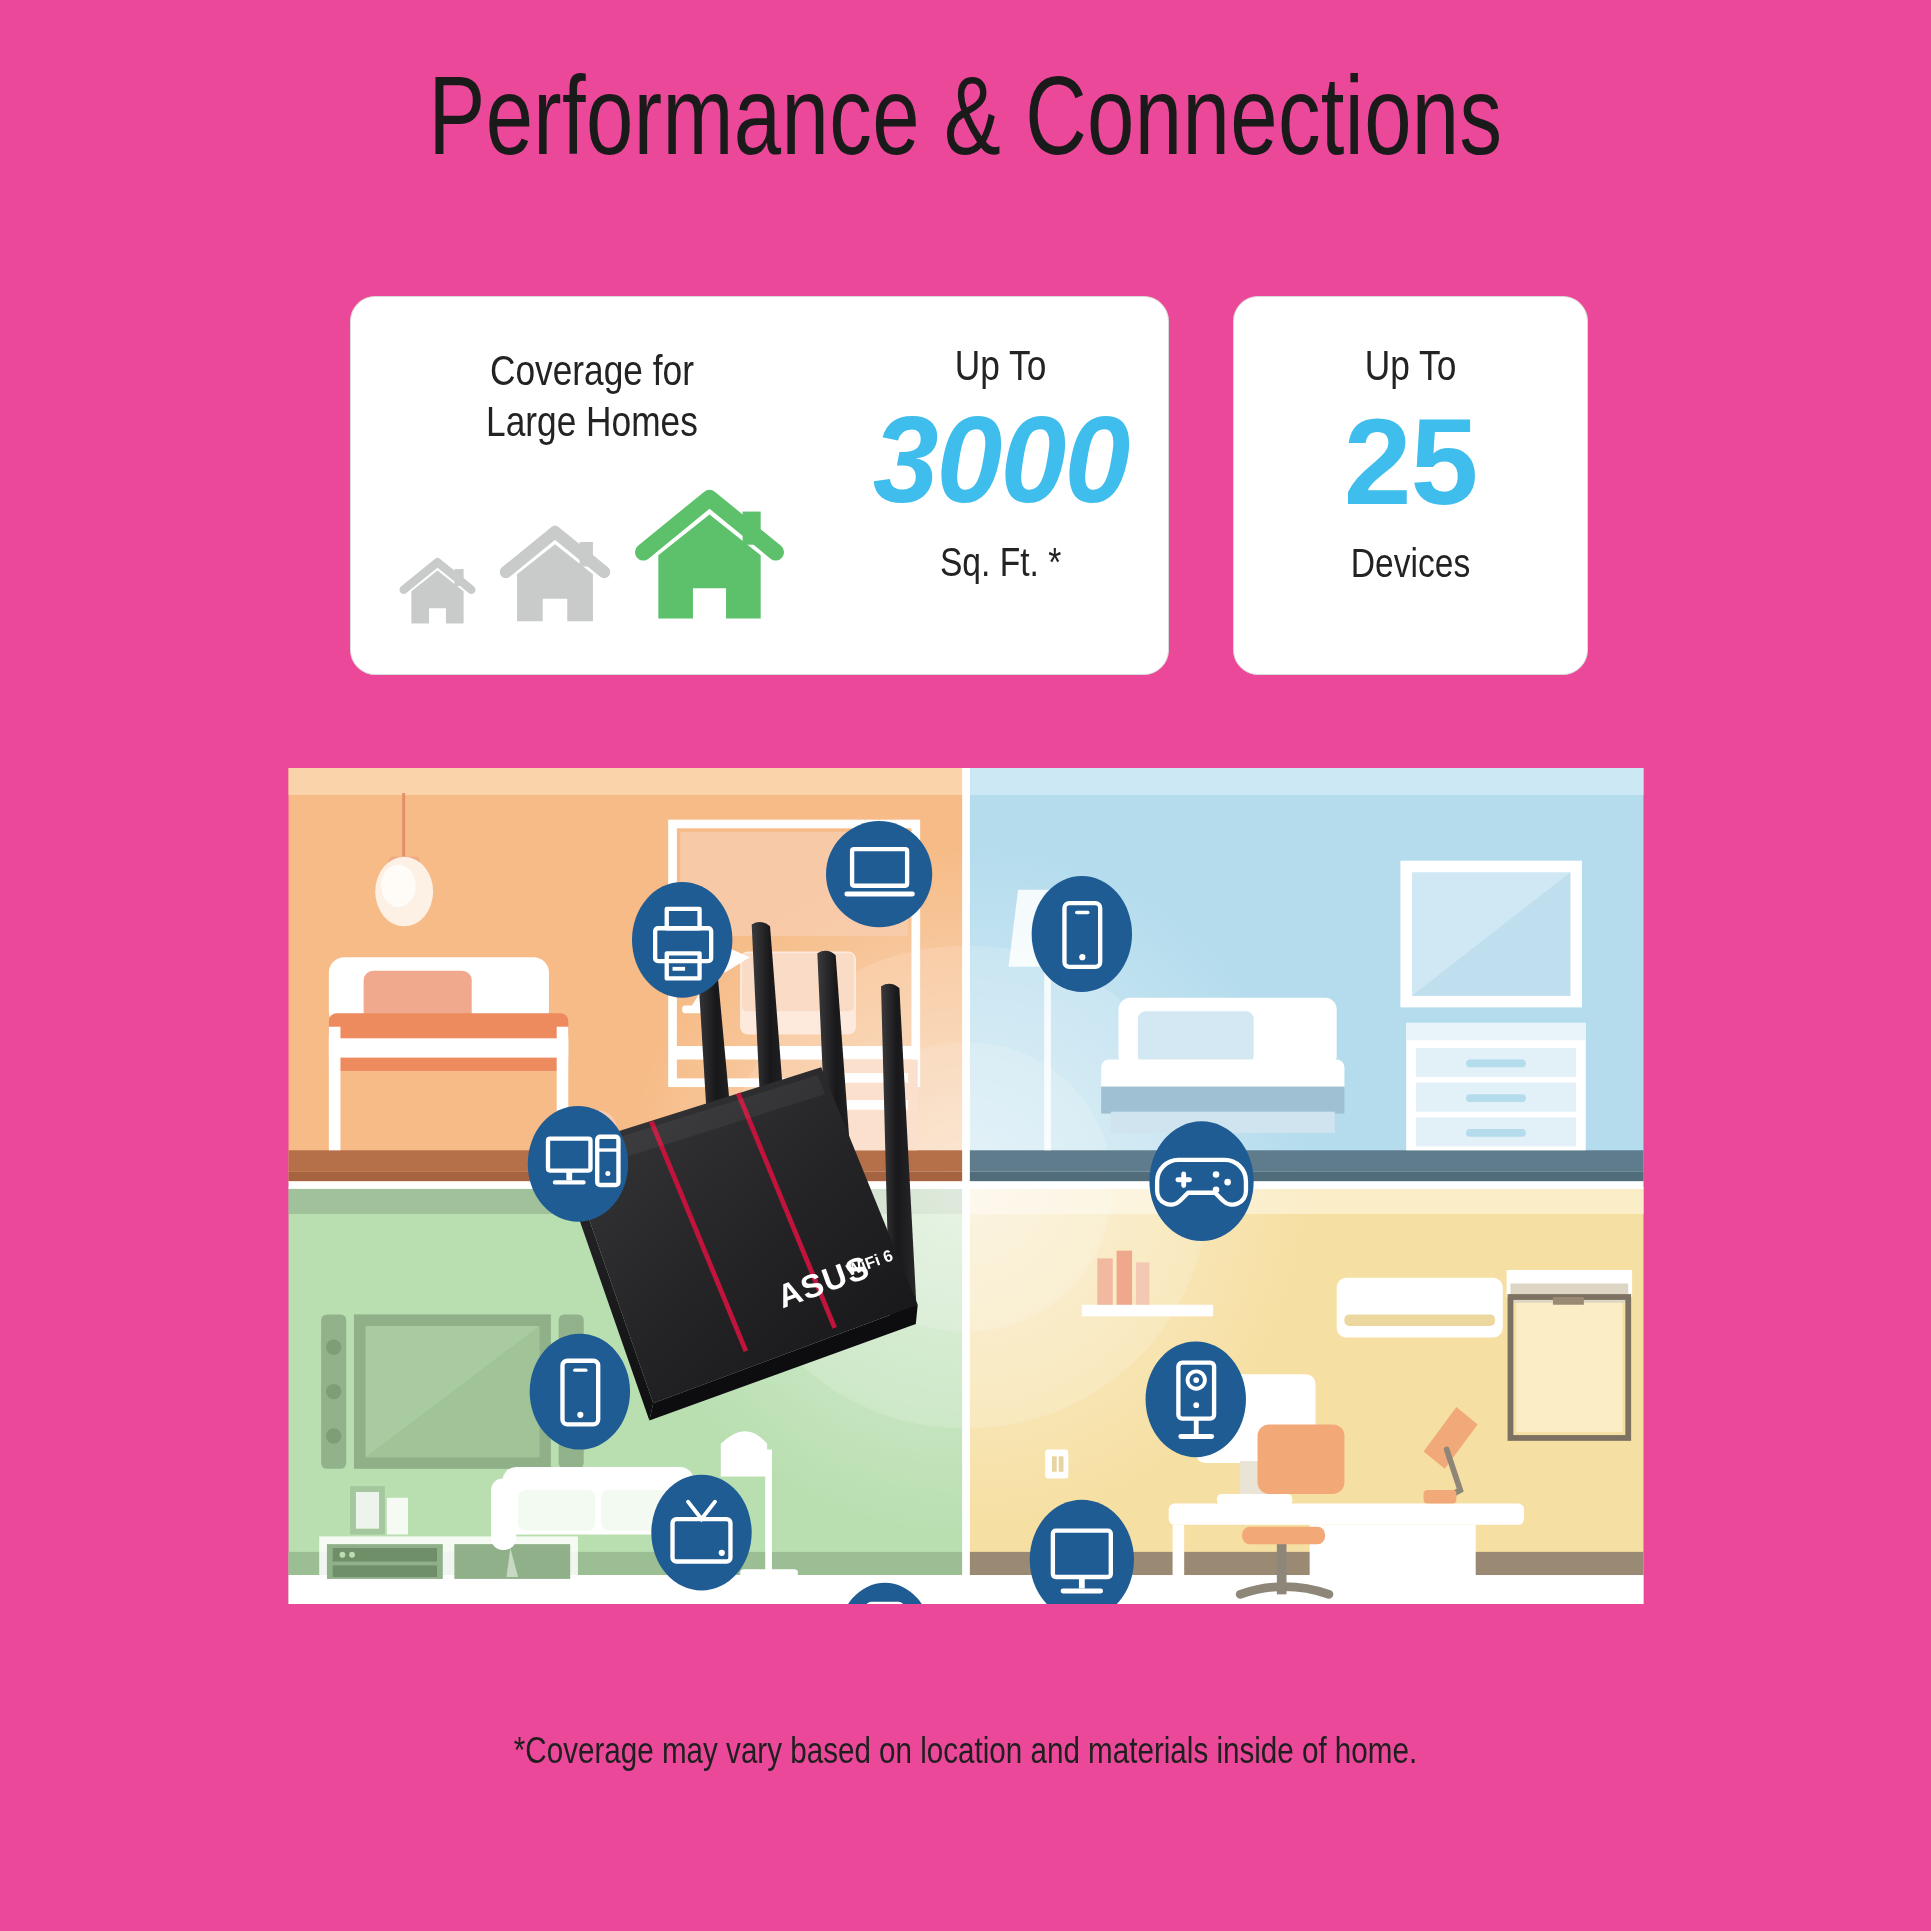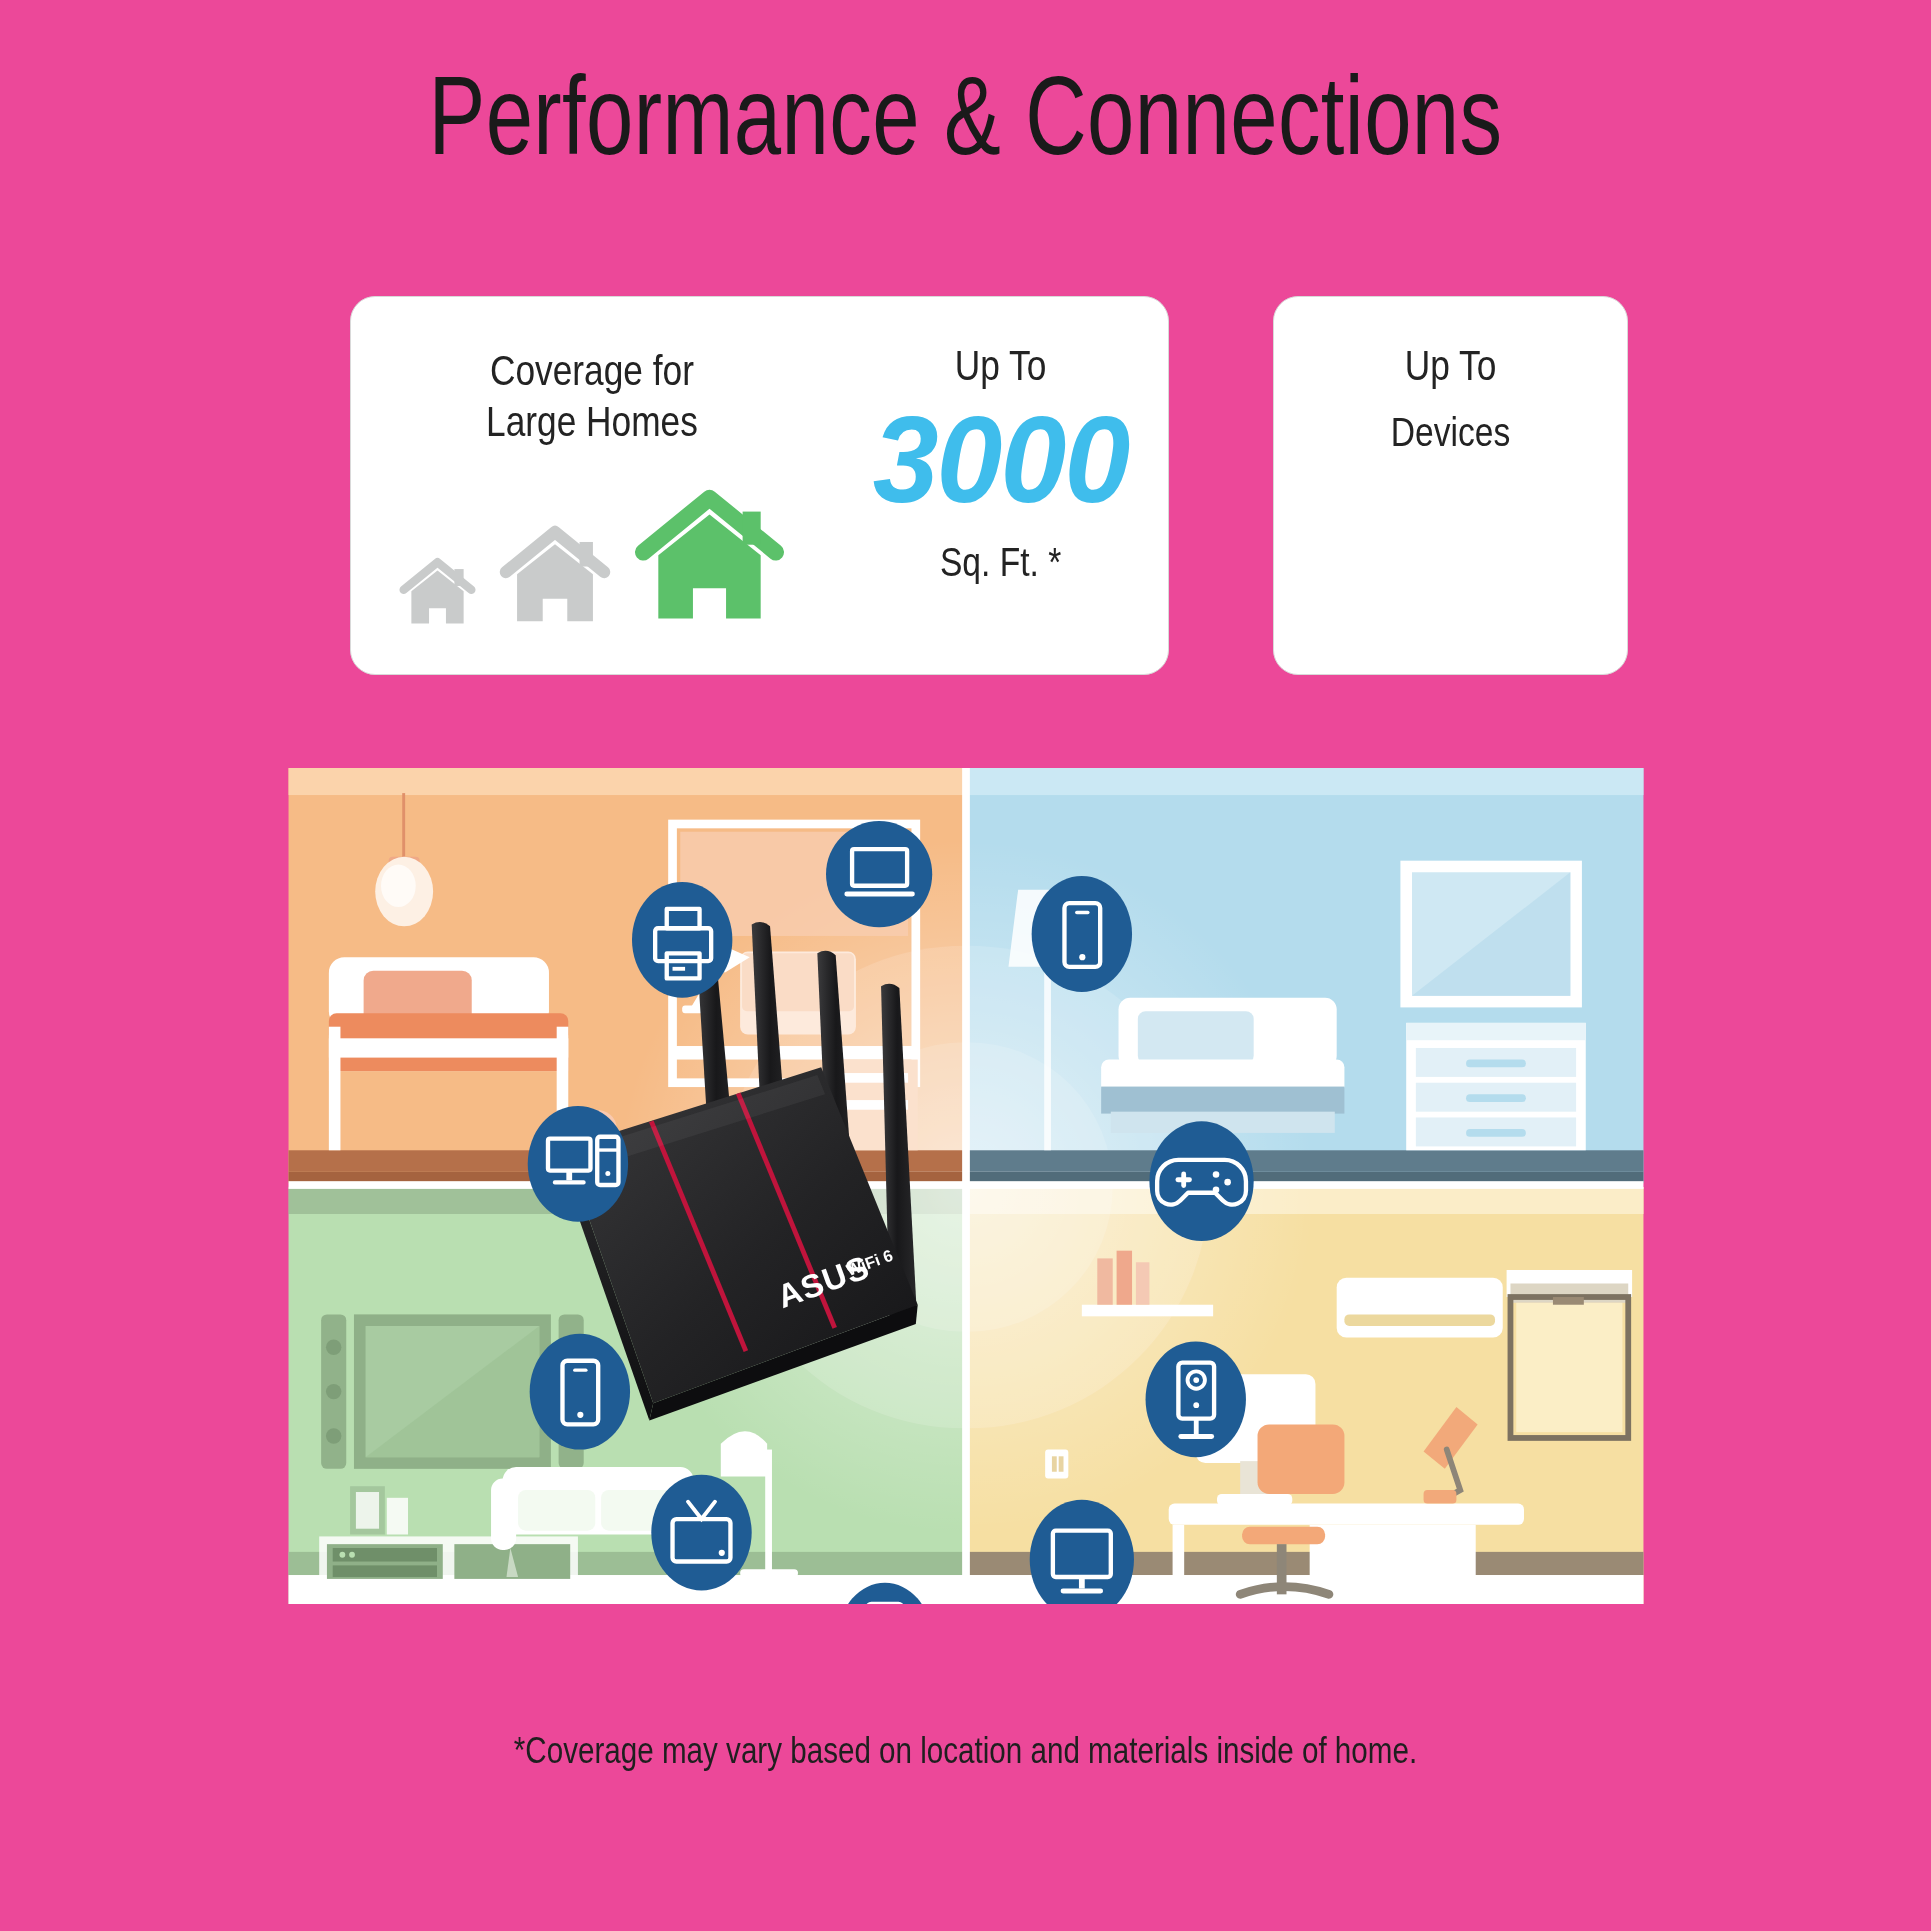--- a/index.html
+++ b/index.html
@@ -33,21 +33,21 @@
 
   
   .spec-row {
     position: absolute;
     left: 350px;
     top: 296px;
     width: 1426px;
     height: 379px;
     display: flex;
     align-items: flex-start;
-    gap: 104px;
+    gap: 64px;
   }
   .spec-card {
     background: #ffffff;
     border: 1.5px solid #d9d9d9;
     border-radius: 25px;
     box-sizing: border-box;
     height: 379px;
     position: relative;
   }
   .card-coverage { width: 819px; display: flex; }
@@ -197,20 +197,21 @@
       <div class="coverage-right">
         <div class="upto">Up To</div>
         <div class="bignum bignum-3000">3000</div>
         <div class="unit">Sq. Ft. *</div>
       </div>
     </div>
 
     <div class="spec-card card-devices">
       <div class="card-devices-inner">
         <div class="upto">Up To</div>
+        <div class="bignum bignum-25">25</div>
         <div class="unit">Devices</div>
       </div>
     </div>
 
   </div>
 
   <div class="scene">
     <svg width="1356" height="836" viewBox="0 0 1404 866">
       <defs>
         <clipPath id="clipAll">

